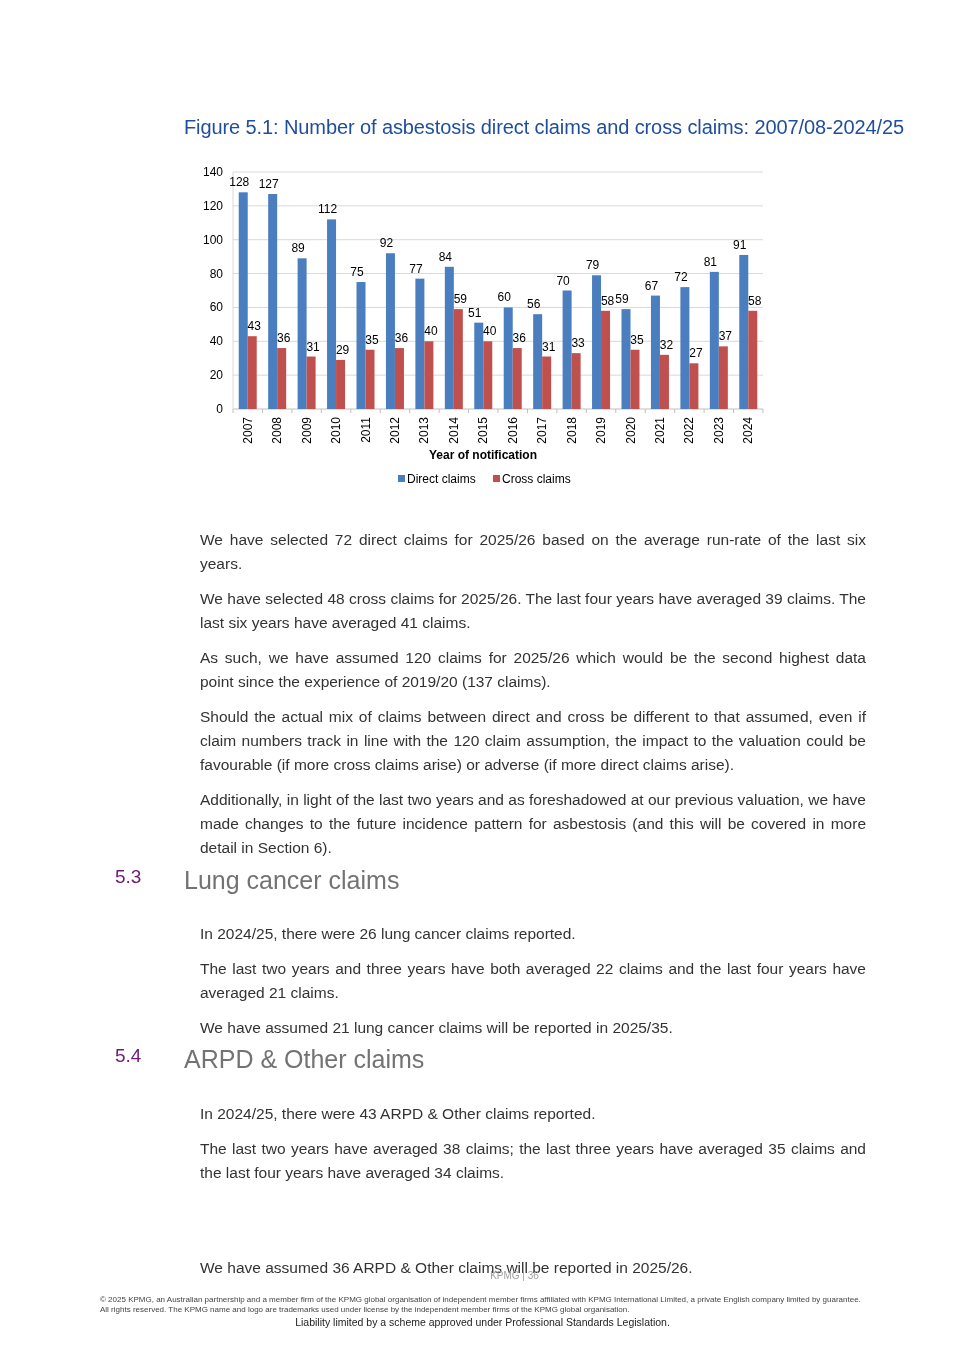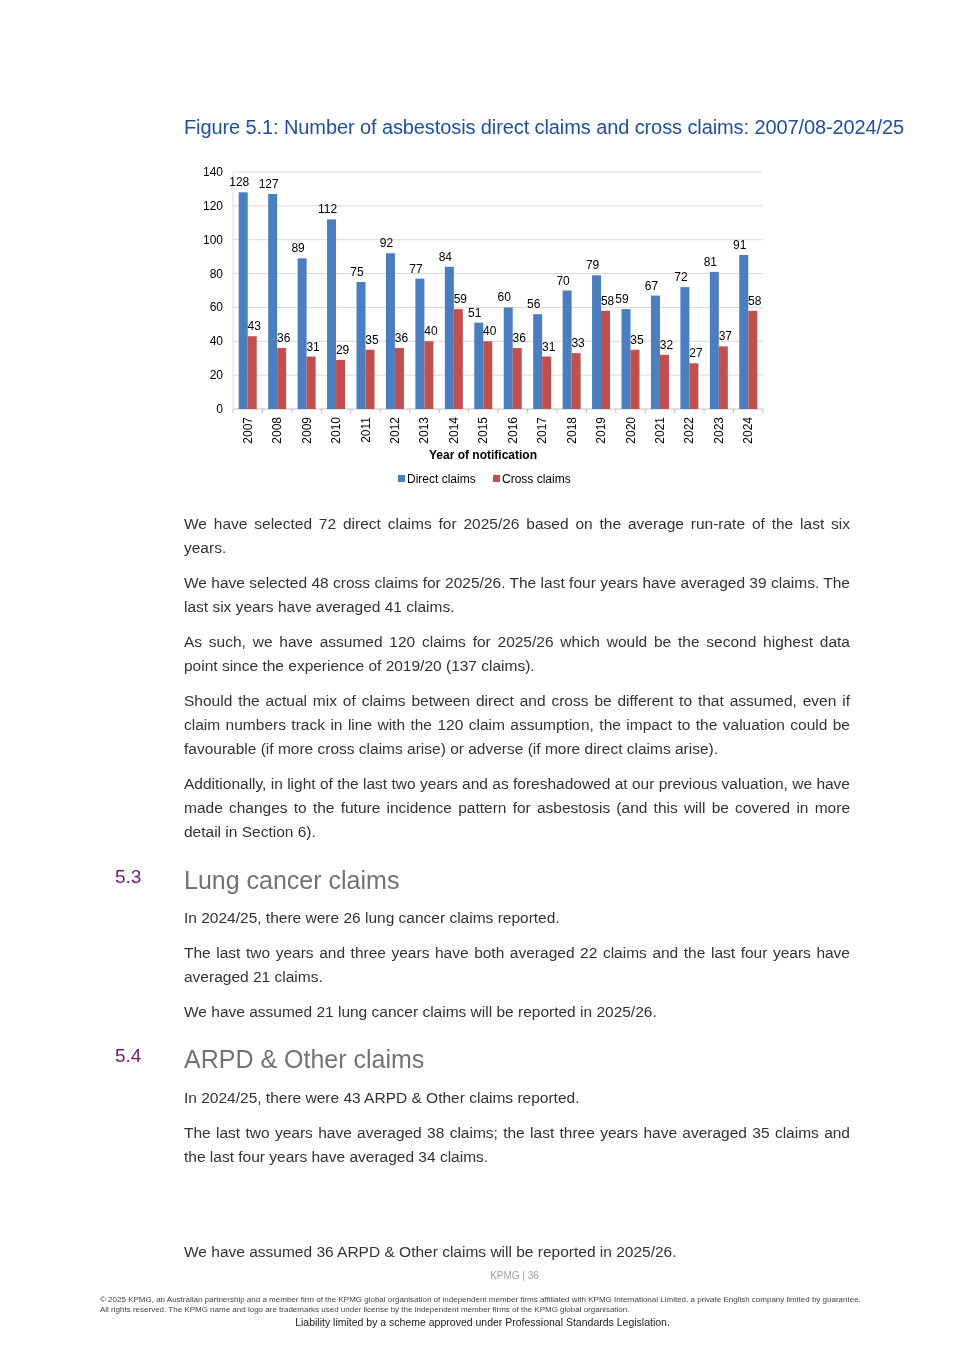--- a/index.html
+++ b/index.html
@@ -1,20 +1,20 @@
 <!DOCTYPE html>
 <html><head>
 <meta charset="utf-8">
 <style>
   html, body { margin: 0; padding: 0; background: #ffffff; }
   body { width: 965px; height: 1365px; position: relative; overflow: hidden; font-family: "Liberation Sans", sans-serif; color: #333333; }
   .fig-title { position: absolute; left: 184px; top: 116px; font-size: 20px; color: #1f4e9c; font-family: "Liberation Sans", sans-serif; letter-spacing: -0.1px; }
   #chart { position: absolute; left: 195px; top: 158px; }
   #chart text { font-family: "Liberation Sans", sans-serif; }
-  .para { position: absolute; left: 184px; width: 666px; font-size: 15.5px; line-height: 24px; color: #333333; text-align: justify; margin: 0; }
+  .para { position: absolute; left: 184px; width: 666px; font-size: 15.5px; line-height: 24px; color: #333333; text-align: justify; margin: 16px; }
   .sec-num { position: absolute; left: 115px; font-size: 19px; color: #701a75; }
   .sec-title { position: absolute; left: 184px; font-size: 25px; color: #737373; }
   .page-num { position: absolute; left: 0; width: 965px; top: 1270px; text-align: center; font-size: 10px; color: #a0a0a0; margin-left: 32px; }
   .legal { position: absolute; left: 100px; width: 765px; top: 1295px; text-align: left; font-size: 8px; line-height: 10px; color: #444444; }
   .liability { position: absolute; left: 0; width: 965px; top: 1316px; text-align: center; font-size: 10.5px; color: #222222; }
 </style>
 </head>
 <body>
 
 <div class="fig-title">Figure 5.1: Number of asbestosis direct claims and cross claims: 2007/08-2024/25</div>
@@ -168,21 +168,21 @@
 <p class="para" style="top:512px">We have selected 72 direct claims for 2025/26 based on the average run-rate of the last six years.</p>
 <p class="para" style="top:571px">We have selected 48 cross claims for 2025/26. The last four years have averaged 39 claims. The last six years have averaged 41 claims.</p>
 <p class="para" style="top:630px">As such, we have assumed 120 claims for 2025/26 which would be the second highest data point since the experience of 2019/20 (137 claims).</p>
 <p class="para" style="top:689px">Should the actual mix of claims between direct and cross be different to that assumed, even if claim numbers track in line with the 120 claim assumption, the impact to the valuation could be favourable (if more cross claims arise) or adverse (if more direct claims arise).</p>
 <p class="para" style="top:772px">Additionally, in light of the last two years and as foreshadowed at our previous valuation, we have made changes to the future incidence pattern for asbestosis (and this will be covered in more detail in Section 6).</p>
 
 <div class="sec-num" style="top:866px">5.3</div>
 <div class="sec-title" style="top:866px">Lung cancer claims</div>
 <p class="para" style="top:906px">In 2024/25, there were 26 lung cancer claims reported.</p>
 <p class="para" style="top:941px">The last two years and three years have both averaged 22 claims and the last four years have averaged 21 claims.</p>
-<p class="para" style="top:1000px">We have assumed 21 lung cancer claims will be reported in 2025/26.</p>
+<p class="para" style="top:1000px">We have assumed 21 lung cancer claims will be reported in 2025/35.</p>
 
 <div class="sec-num" style="top:1045px">5.4</div>
 <div class="sec-title" style="top:1045px">ARPD &amp; Other claims</div>
 <p class="para" style="top:1086px">In 2024/25, there were 43 ARPD &amp; Other claims reported.</p>
 <p class="para" style="top:1121px">The last two years have averaged 38 claims; the last three years have averaged 35 claims and the last four years have averaged 34 claims.</p>
 <p class="para" style="top:1240px">We have assumed 36 ARPD &amp; Other claims will be reported in 2025/26.</p>
 
 <div class="page-num">KPMG | 36</div>
 <div class="legal">© 2025 KPMG, an Australian partnership and a member firm of the KPMG global organisation of independent member firms affiliated with KPMG International Limited, a private English company limited by guarantee. All rights reserved. The KPMG name and logo are trademarks used under license by the independent member  firms of the KPMG global organisation.</div>
 <div class="liability">Liability limited by a scheme approved under Professional Standards Legislation.</div>

